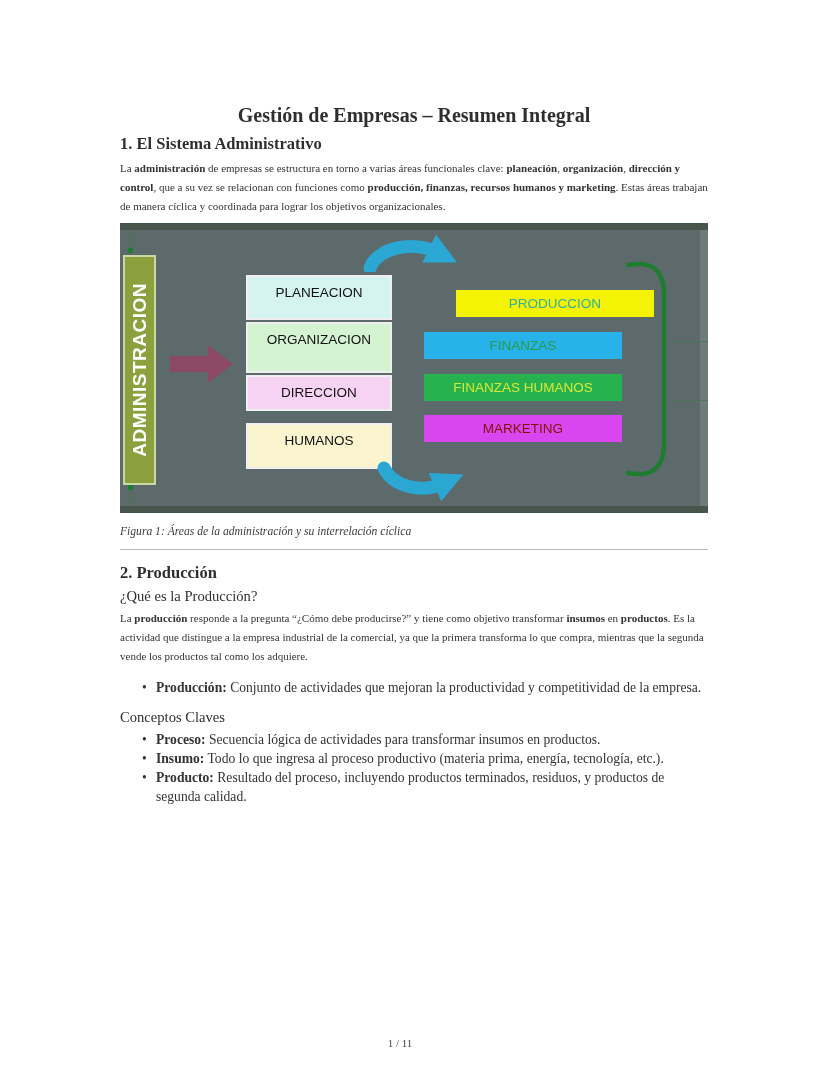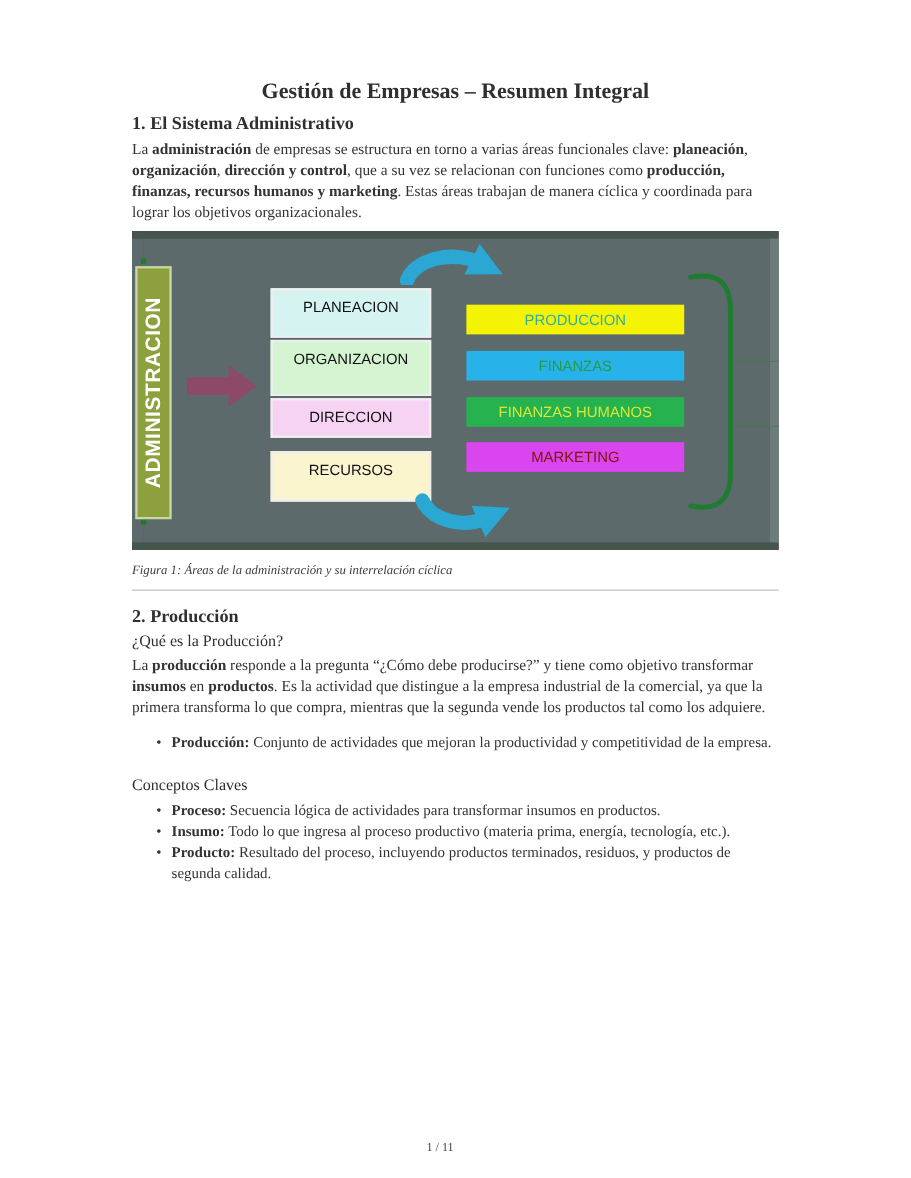--- a/index.html
+++ b/index.html
@@ -1,25 +1,25 @@
 <!DOCTYPE html>
 <html><head>
 <meta charset="utf-8">
 <style>
   html,body { margin:0; padding:0; background:#ffffff; }
   .page {
     position:relative; width:828px; height:1071px; background:#ffffff;
     font-family:"Liberation Serif", serif; color:#333333; overflow:hidden;
   }
-  .content { position:absolute; left:120px; top:0; width:588px; padding-top:72px; }
+  .content { position:absolute; left:120px; top:0; width:588px; padding-top:104px; }
 
   .doc-title { font-size:20px; font-weight:bold; text-align:center; margin:0 0 7px 0; color:#2f2f2f; }
   .h-section { font-size:16.5px; font-weight:bold; margin:0 0 5px 0; color:#2f2f2f; }
   .h-sub { font-size:14.6px; font-weight:normal; margin:0 0 4px 0; color:#2f2f2f; }
-  .body-par { font-size:14px; line-height:19px; margin:0 0 7px 0; }
+  .body-par { font-size:11px; line-height:19px; margin:0 0 7px 0; }
   .body-par b, li b { font-weight:bold; }
 
   
   .diagram { position:relative; width:588px; height:290px; margin-top:1px; overflow:hidden; }
   .edge-top, .edge-bottom { position:absolute; left:0; width:588px; height:7px; }
   .edge-top { top:0; } .edge-bottom { bottom:0; }
   .right-strip { position:absolute; right:0; top:7px; bottom:7px; width:8px; }
   .admin-bar {
     position:absolute; left:3px; top:32px; width:33px; height:230px;
     border:2px solid #ccd7a6; box-sizing:border-box;
@@ -52,21 +52,21 @@
   .bracket { position:absolute; left:505px; top:36px; width:46px; height:220px; }
   .faint-line { position:absolute; left:548px; width:40px; height:1px; opacity:0.7; }
   .faint-line.one { top:118px; } .faint-line.two { top:177px; }
 
   
   .caption { margin-bottom:0; font-style:italic; font-size:11.6px; color:#3c3c3c; }
   hr.rule { border:none; border-top:1px solid #b9b9b9; margin:11px 0 13px 0; }
   ul.doc-list { margin:0 0 12px 22px; padding:0; list-style:none; }
   ul.doc-list li { position:relative; padding-left:14px; font-size:13.6px; line-height:19px; }
   ul.doc-list li::before { content:"\2022"; position:absolute; left:0; top:0; }
-  .concepts { margin-top:22px; }
+  .concepts { margin-top:12px; }
   .page-num { position:absolute; left:0; top:1037px; width:800px; text-align:center; font-size:11px; color:#474747; }
 </style>
 </head>
 <body>
 
 <div class="page">
   <div class="content">
 
     <div class="doc-title">Gestión de Empresas – Resumen Integral</div>
     <div class="h-section">1. El Sistema Administrativo</div>
@@ -85,24 +85,24 @@
       <div class="admin-bar" style="background: rgb(140, 161, 61);">
         <span class="admin-label">ADMINISTRACION</span>
       </div>
 
       <div class="block-arrow" style="background: rgb(141, 74, 104);"></div>
 
       <div id="left-boxes">
           <div class="left-box" style="top: 52px; height: 45px; background: rgb(213, 244, 241);">PLANEACION</div>
           <div class="left-box" style="top: 99px; height: 51px; background: rgb(212, 243, 208);">ORGANIZACION</div>
           <div class="left-box" style="top: 152px; height: 36px; background: rgb(247, 211, 243);">DIRECCION</div>
-          <div class="left-box" style="top: 200px; height: 46px; background: rgb(250, 244, 207);">RECURSOS</div>
+          <div class="left-box" style="top: 200px; height: 46px; background: rgb(250, 244, 207);">HUMANOS</div>
         </div>
       <div id="right-bars">
-          <div class="right-bar" style="top: 67px; background: rgb(243, 243, 3); color: rgb(46, 177, 162);">PRODUCCION</div>
+          <div class="right-bar" style="top: 67px; background: rgb(243, 243, 3); color: rgb(46, 177, 162); margin-left: 32px;">PRODUCCION</div>
           <div class="right-bar" style="top: 109px; background: rgb(39, 178, 233); color: rgb(39, 155, 71);">FINANZAS</div>
           <div class="right-bar" style="top: 151px; background: rgb(38, 178, 79); color: rgb(215, 232, 54);">FINANZAS HUMANOS</div>
           <div class="right-bar" style="top: 192px; background: #d946ef; color: rgb(126, 20, 4);">MARKETING</div>
         </div>
 
       <svg class="arrow-top" viewBox="0 0 106 46">
         <defs>
           <marker id="ah1" viewBox="0 0 10 10" refX="2.5" refY="5" markerWidth="2.4" markerHeight="2.4" orient="auto">
             <path d="M0,0 L10,5 L0,10 Z" fill="#2ba7d3"></path>
           </marker>

